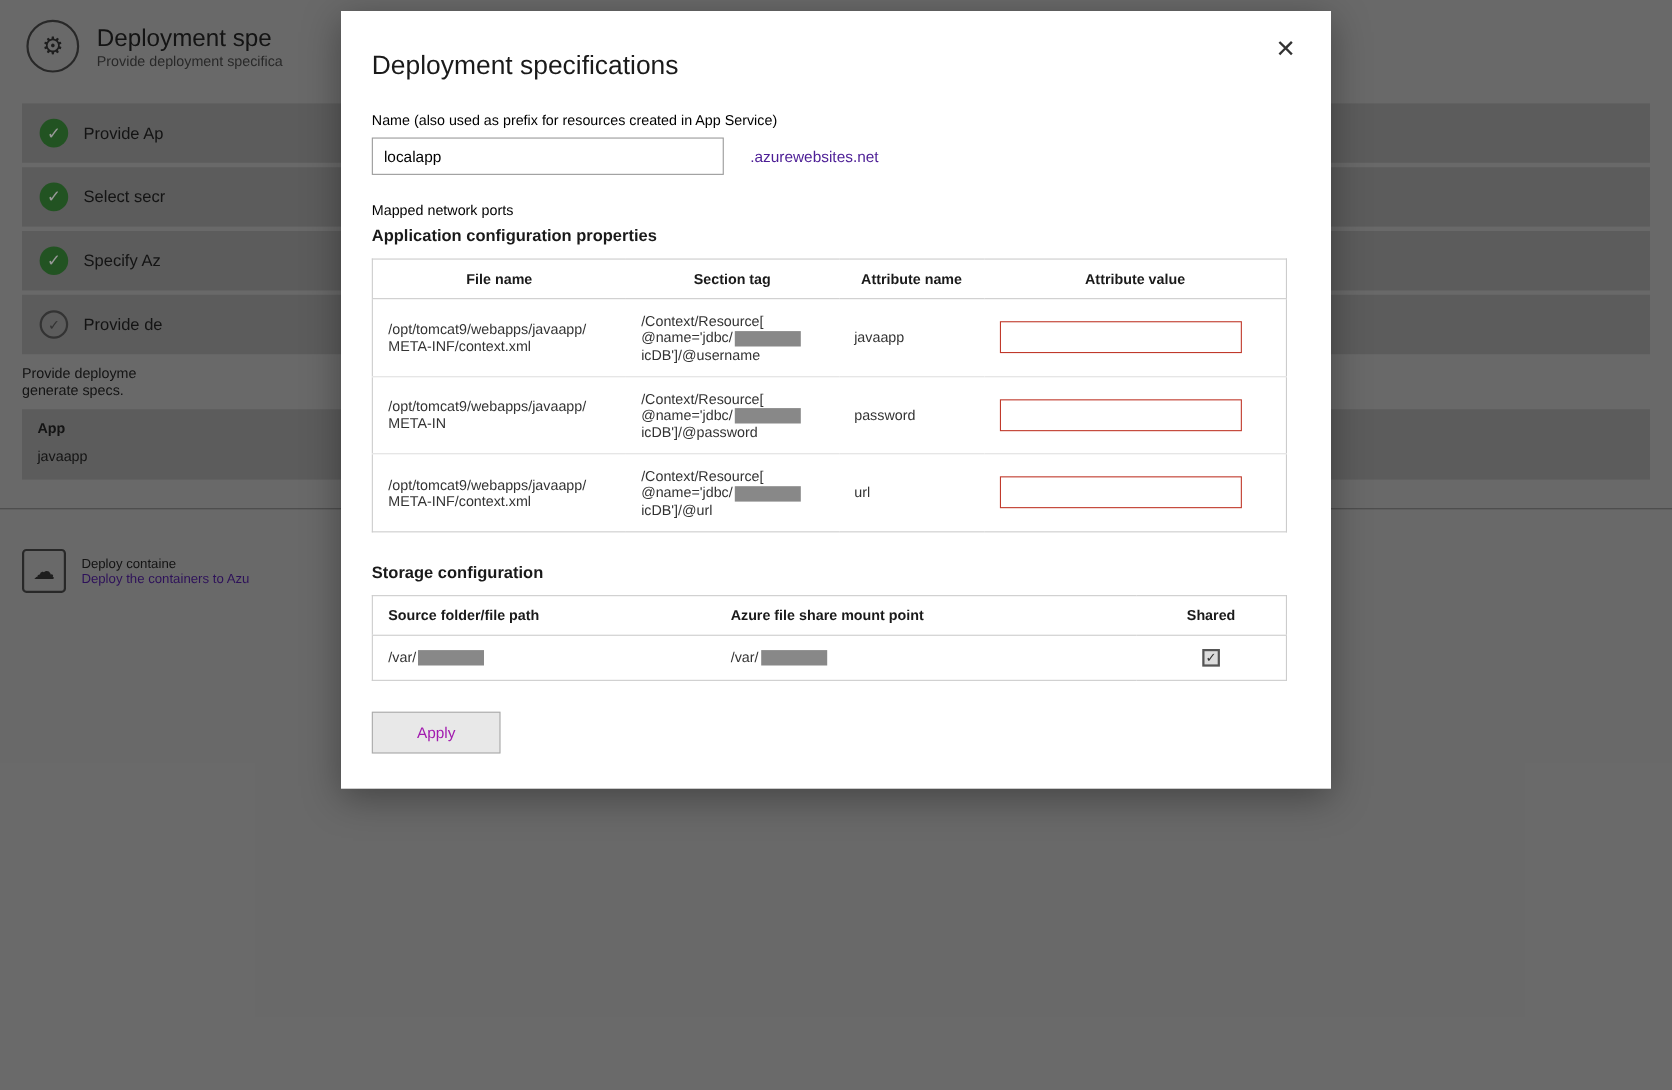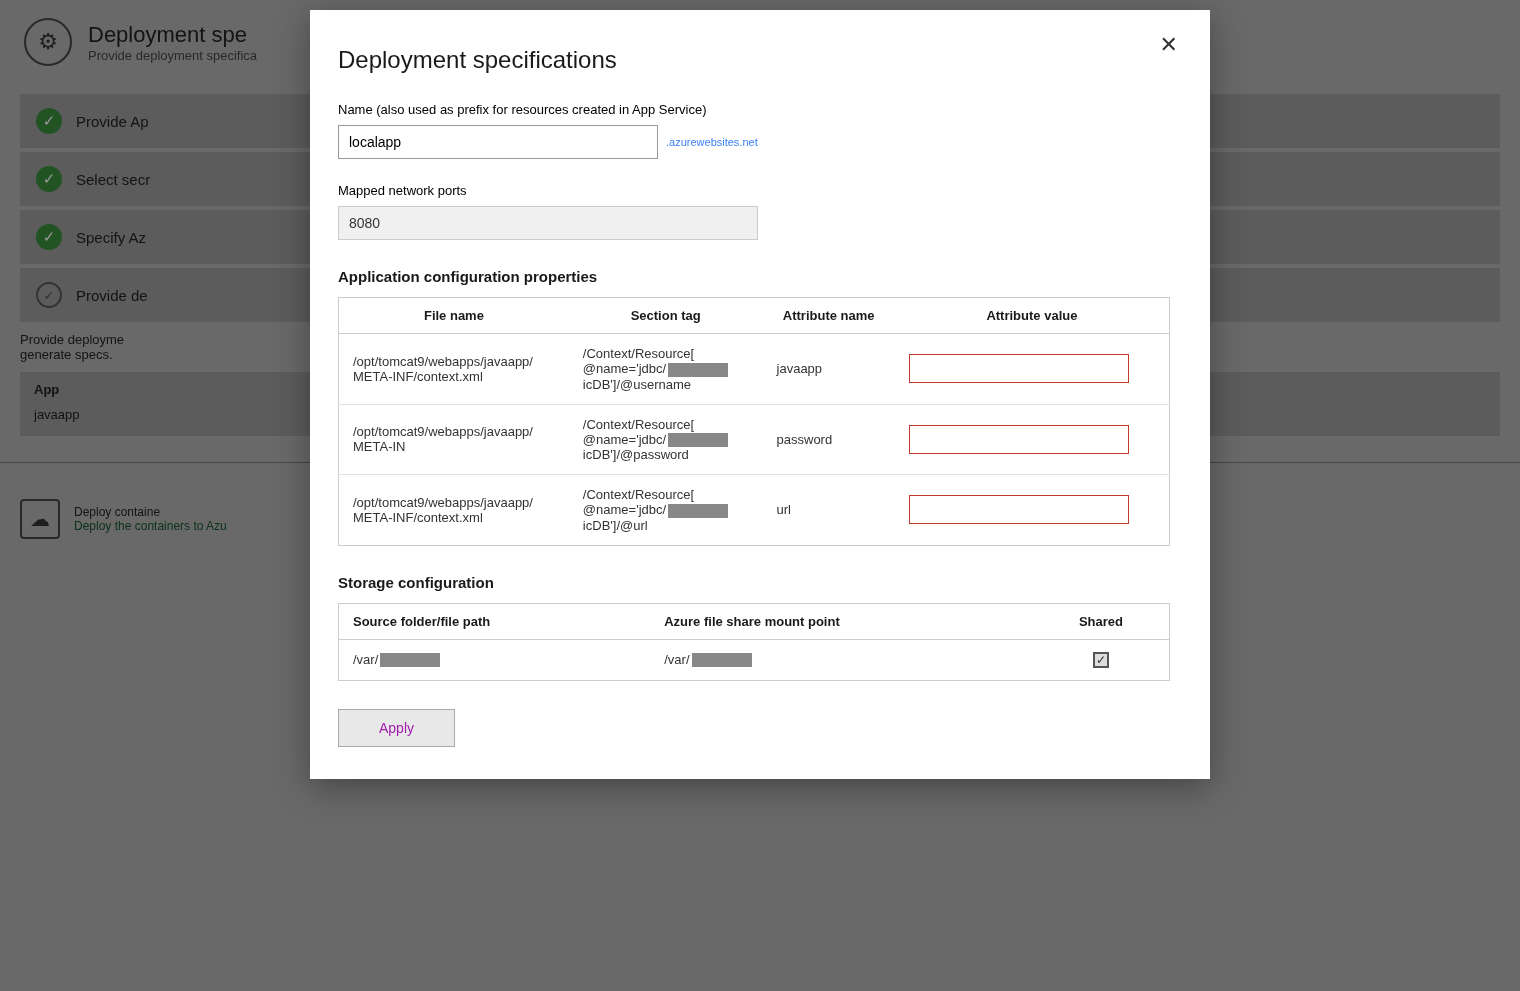--- a/index.html
+++ b/index.html
@@ -111,21 +111,21 @@
       color: #333;
     }
 
     .bg-bottom-title h2 {
       font-size: 12px;
       font-weight: 400;
       color: #222;
     }
     .bg-bottom-title p {
       font-size: 12px;
-      color: #14532d;
+      color: #4c1d95;
     }
 
     .bg-table {
       background: #999;
       padding: 10px 14px;
       margin-top: 8px;
     }
 
     .bg-table-header {
       display: flex;
@@ -199,23 +199,24 @@
 
     .name-input {
       border: 1px solid #999;
       padding: 8px 10px;
       font-size: 14px;
       width: 320px;
       outline: none;
     }
 
     .name-suffix {
-      font-size: 11px;
-      color: #3b82f6;
+      font-size: 14px;
+      color: #4c1d95;
       padding-left: 8px;
+      margin-left: 16px;
     }
 
     .ports-input {
       border: 1px solid #ccc;
       background: #f0f0f0;
       padding: 8px 10px;
       font-size: 14px;
       width: 420px;
       outline: none;
       margin-bottom: 28px;
@@ -391,21 +392,20 @@
 
     <button class="close-btn">✕</button>
 
     <label class="form-label">Name (also used as prefix for resources created in App Service)</label>
     <div class="name-row">
       <input class="name-input" type="text" value="localapp" style="">
       <span class="name-suffix">.azurewebsites.net</span>
     </div>
 
     <label class="form-label">Mapped network ports</label>
-    <input class="ports-input" type="text" value="8080" style="">
 
     <div class="section-title">Application configuration properties</div>
 
     <table class="config-table">
       <thead>
         <tr>
           <th>File name</th>
           <th>Section tag</th>
           <th>Attribute name</th>
           <th>Attribute value</th>

